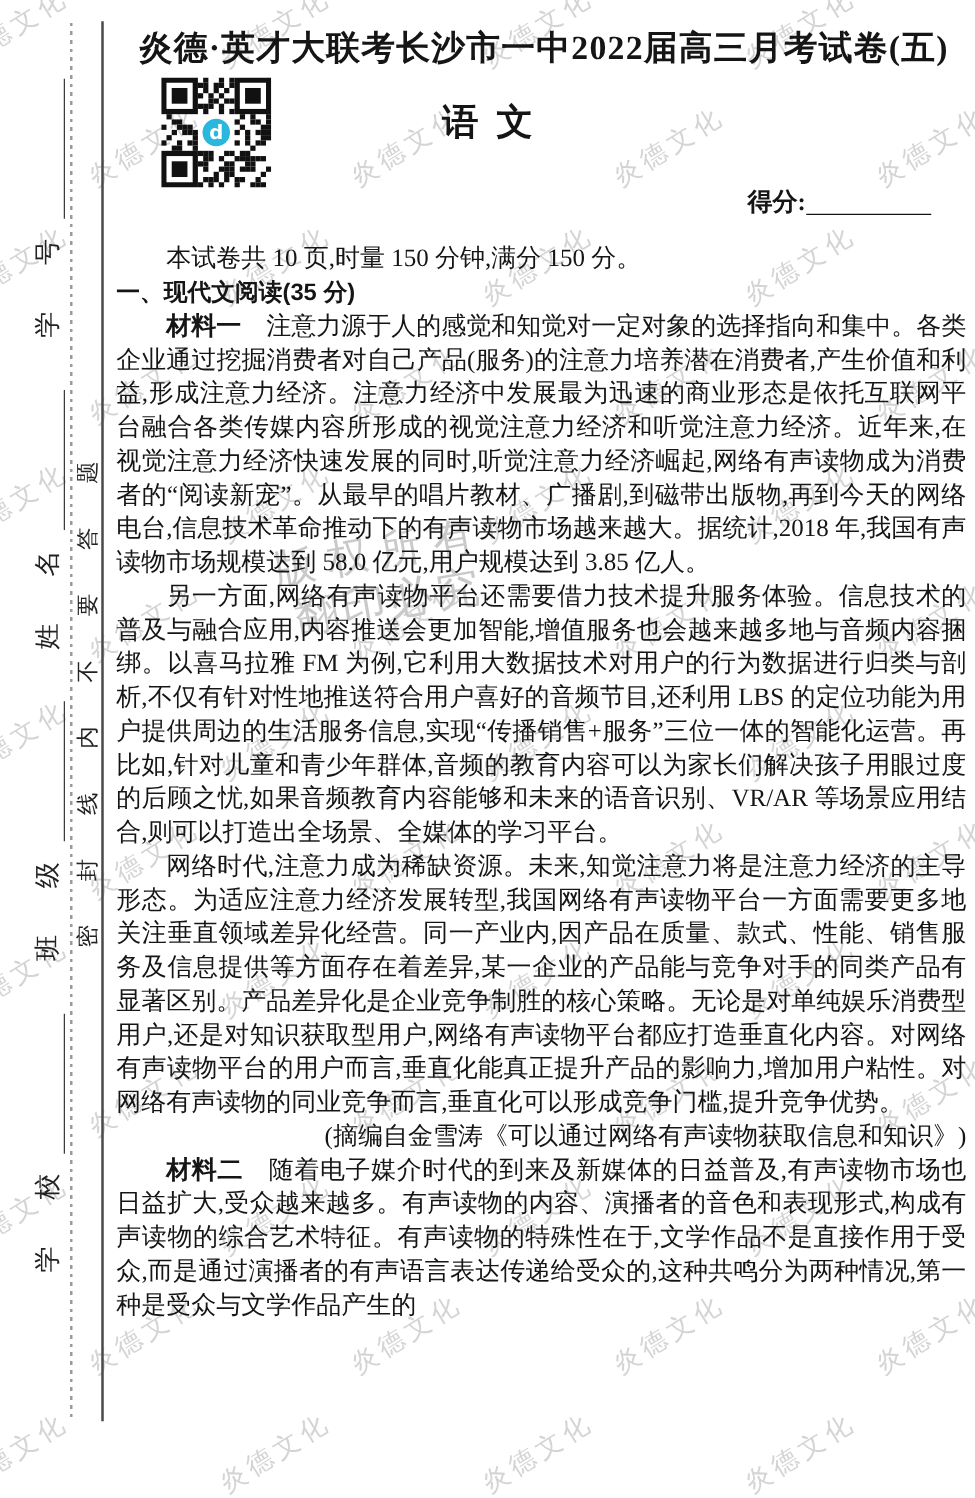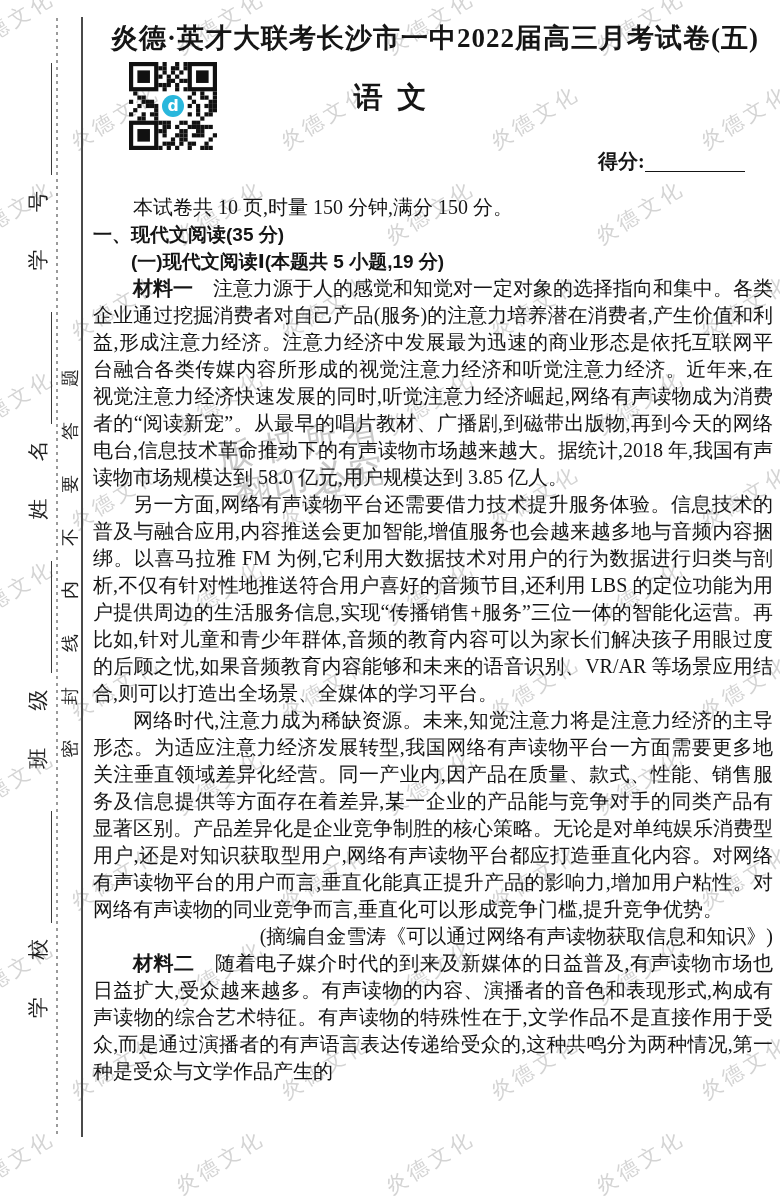--- a/index.html
+++ b/index.html
@@ -287,21 +287,20 @@
     </svg></div>
 <div class="subject-title">语  文</div>
 <div class="score-row">
   <span class="score-label">得分:</span>
   <span class="score-blank"></span>
 </div>
 
 <div class="content">
   <p>本试卷共 10 页,时量 150 分钟,满分 150 分。</p>
   <p class="h-sans noindent">一、现代文阅读(35 分)</p>
-  <p class="h-sans">(一)现代文阅读Ⅰ(本题共 5 小题,19 分)</p>
   <p><span class="lead">材料一</span><span>　注意力源于人的感觉和知觉对一定对象的选择指向和集中。各类企业通过挖掘消费者对自己产品(服务)的注意力培养潜在消费者,产生价值和利益,形成注意力经济。注意力经济中发展最为迅速的商业形态是依托互联网平台融合各类传媒内容所形成的视觉注意力经济和听觉注意力经济。近年来,在视觉注意力经济快速发展的同时,听觉注意力经济崛起,网络有声读物成为消费者的“阅读新宠”。从最早的唱片教材、广播剧,到磁带出版物,再到今天的网络电台,信息技术革命推动下的有声读物市场越来越大。据统计,2018 年,我国有声读物市场规模达到 58.0 亿元,用户规模达到 3.85 亿人。</span></p>
   <p>另一方面,网络有声读物平台还需要借力技术提升服务体验。信息技术的普及与融合应用,内容推送会更加智能,增值服务也会越来越多地与音频内容捆绑。以喜马拉雅 FM 为例,它利用大数据技术对用户的行为数据进行归类与剖析,不仅有针对性地推送符合用户喜好的音频节目,还利用 LBS 的定位功能为用户提供周边的生活服务信息,实现“传播销售+服务”三位一体的智能化运营。再比如,针对儿童和青少年群体,音频的教育内容可以为家长们解决孩子用眼过度的后顾之忧,如果音频教育内容能够和未来的语音识别、VR/AR 等场景应用结合,则可以打造出全场景、全媒体的学习平台。</p>
   <p>网络时代,注意力成为稀缺资源。未来,知觉注意力将是注意力经济的主导形态。为适应注意力经济发展转型,我国网络有声读物平台一方面需要更多地关注垂直领域差异化经营。同一产业内,因产品在质量、款式、性能、销售服务及信息提供等方面存在着差异,某一企业的产品能与竞争对手的同类产品有显著区别。产品差异化是企业竞争制胜的核心策略。无论是对单纯娱乐消费型用户,还是对知识获取型用户,网络有声读物平台都应打造垂直化内容。对网络有声读物平台的用户而言,垂直化能真正提升产品的影响力,增加用户粘性。对网络有声读物的同业竞争而言,垂直化可以形成竞争门槛,提升竞争优势。</p>
   <p class="attribution">(摘编自金雪涛《可以通过网络有声读物获取信息和知识》)</p>
   <p><span class="lead">材料二</span><span>　随着电子媒介时代的到来及新媒体的日益普及,有声读物市场也日益扩大,受众越来越多。有声读物的内容、演播者的音色和表现形式,构成有声读物的综合艺术特征。有声读物的特殊性在于,文学作品不是直接作用于受众,而是通过演播者的有声语言表达传递给受众的,这种共鸣分为两种情况,第一种是受众与文学作品产生的</span></p>
 </div>
 
 <div class="footer">语文试题(一中版)第 1 页(共 10 页)</div>
 
 </body></html>

